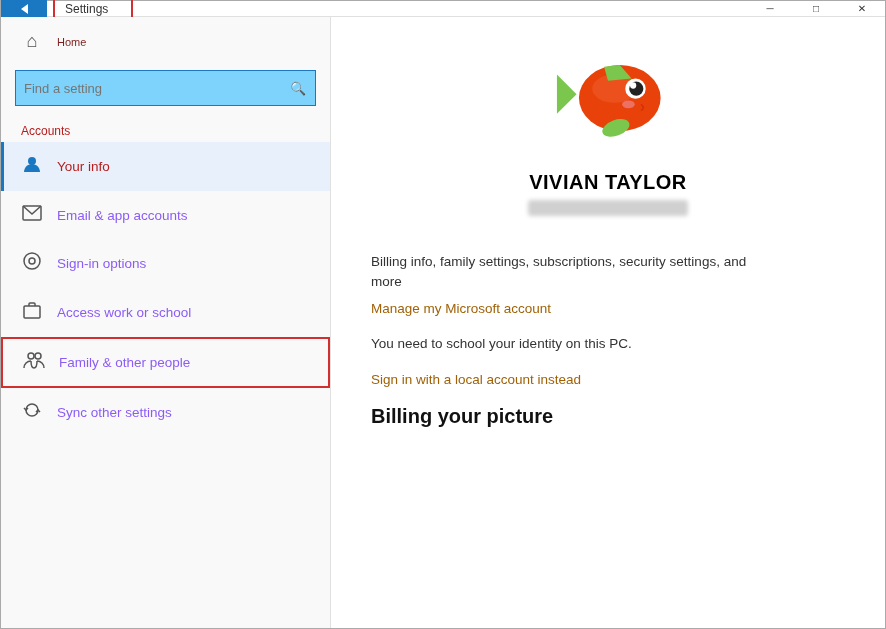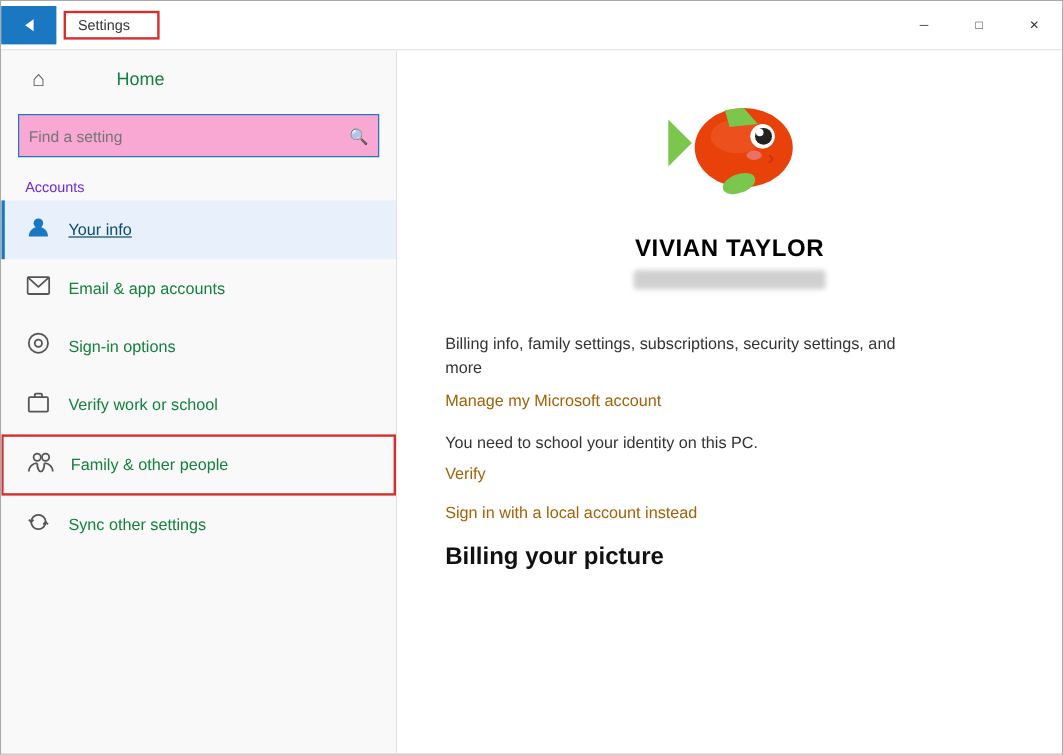--- a/index.html
+++ b/index.html
@@ -12,21 +12,21 @@
     }
     .window {
       width: 886px;
       height: 629px;
       background: #fff;
       display: flex;
       flex-direction: column;
       border: 1px solid #aaa;
     }
     .titlebar {
-      height: 41px;
+      height: 16px;
       background: #fff;
       display: flex;
       align-items: center;
       border-bottom: 1px solid #e0e0e0;
       flex-shrink: 0;
     }
     .titlebar-back {
       width: 46px;
       height: 32px;
       background: #1a78c2;
@@ -84,49 +84,48 @@
       border-right: 1px solid #e0e0e0;
     }
     .sidebar-home {
       display: flex;
       align-items: center;
       padding: 14px 20px;
       gap: 14px;
       cursor: pointer;
     }
     .sidebar-home-label {
-      font-size: 15px;
-      color: #15803d;
-      margin-left: 40px;
+      font-size: 11px;
+      color: #7f1d1d;
     }
     .search-box {
       margin: 4px 14px 12px;
       display: flex;
       align-items: center;
       border: 1.5px solid #1a78c2;
-      background: #f9a8d4;
+      background: #7dd3fc;
       height: 36px;
       padding: 0 8px;
       gap: 6px;
     }
     .search-input {
       border: none;
       outline: none;
       font-size: 13px;
       flex: 1;
       background: transparent;
       color: #333;
     }
     .search-icon-btn {
       color: #555;
       font-size: 13px;
     }
     .sidebar-section-label {
       font-size: 12px;
-      color: #6d28d9;
+      color: #b91c1c;
       padding: 6px 20px 4px;
       text-transform: none;
     }
     .sidebar-item {
       display: flex;
       align-items: center;
       padding: 12px 20px;
       gap: 14px;
       cursor: pointer;
       min-height: 48px;
@@ -134,25 +133,24 @@
     .sidebar-item.active {
       background: #e8f0fb;
       border-left: 3px solid #1a78c2;
       padding-left: 17px;
     }
     .sidebar-item.highlighted {
       border: 2px solid #d32f2f;
     }
     .sidebar-item-label {
       font-size: 13.5px;
-      color: #15803d;
+      color: #8b5cf6;
     }
     .sidebar-item.active .sidebar-item-label {
-      color: #0c4a6e;
-      text-decoration: underline;
+      color: #b91c1c;
     }
     .sidebar-icon {
       font-size: 18px;
       width: 22px;
       text-align: center;
       color: #555;
       flex-shrink: 0;
     }
     .sidebar-item.active .sidebar-icon { color: #1a78c2; }
 
@@ -277,21 +275,21 @@
         <span class="sidebar-item-label">Sign-in options</span>
       </div>
 
       <div class="sidebar-item">
         <span class="sidebar-icon">
           <svg width="20" height="20" viewBox="0 0 20 20" fill="none" stroke="#555" stroke-width="1.5">
             <rect x="2" y="6" width="16" height="12" rx="1"></rect>
             <path d="M7 6V4a1 1 0 011-1h4a1 1 0 011 1v2"></path>
           </svg>
         </span>
-        <span class="sidebar-item-label">Verify work or school</span>
+        <span class="sidebar-item-label">Access work or school</span>
       </div>
 
       <div class="sidebar-item highlighted" style="border:2px solid #d32f2f;">
         <span class="sidebar-icon">
           <svg width="22" height="18" viewBox="0 0 22 18" fill="none" stroke="#555" stroke-width="1.5">
             <circle cx="8" cy="5" r="3"></circle>
             <circle cx="15" cy="5" r="3"></circle>
             <path d="M1 17c0-3.9 3.1-7 7-7"></path>
             <path d="M21 17c0-3.9-3.1-7-7-7"></path>
             <path d="M8 10c0 3.9 1.3 7 3 7s3-3.1 3-7"></path>
@@ -343,21 +341,20 @@
         <div class="profile-email-blur"></div>
       </div>
 
       <div>
         <p class="info-text">Billing info, family settings, subscriptions, security settings, and more</p>
         <a class="link-text">Manage my Microsoft account</a>
       </div>
 
       <div class="verify-section">
         <p class="info-text">You need to school your identity on this PC.</p>
-        <a class="link-text">Verify</a>
       </div>
 
       <a class="link-text">Sign in with a local account instead</a>
 
       <h2 class="create-picture-title">Billing your picture</h2>
     </div>
   </div>
 </div>
 
 </body></html>

